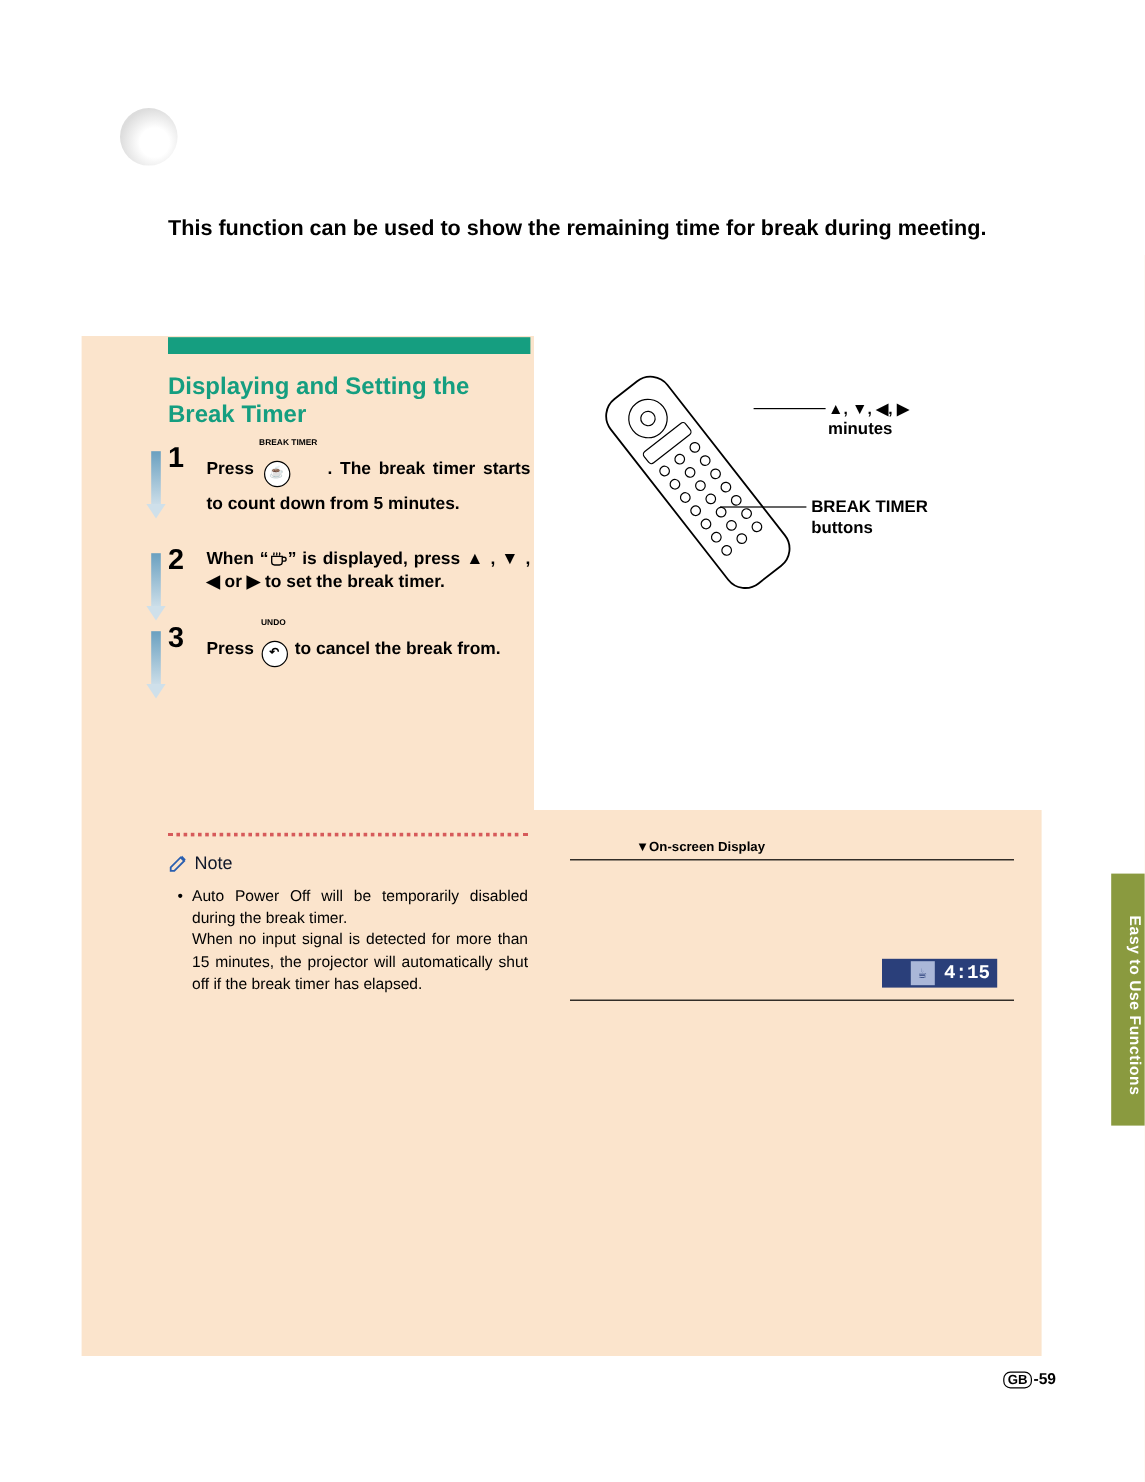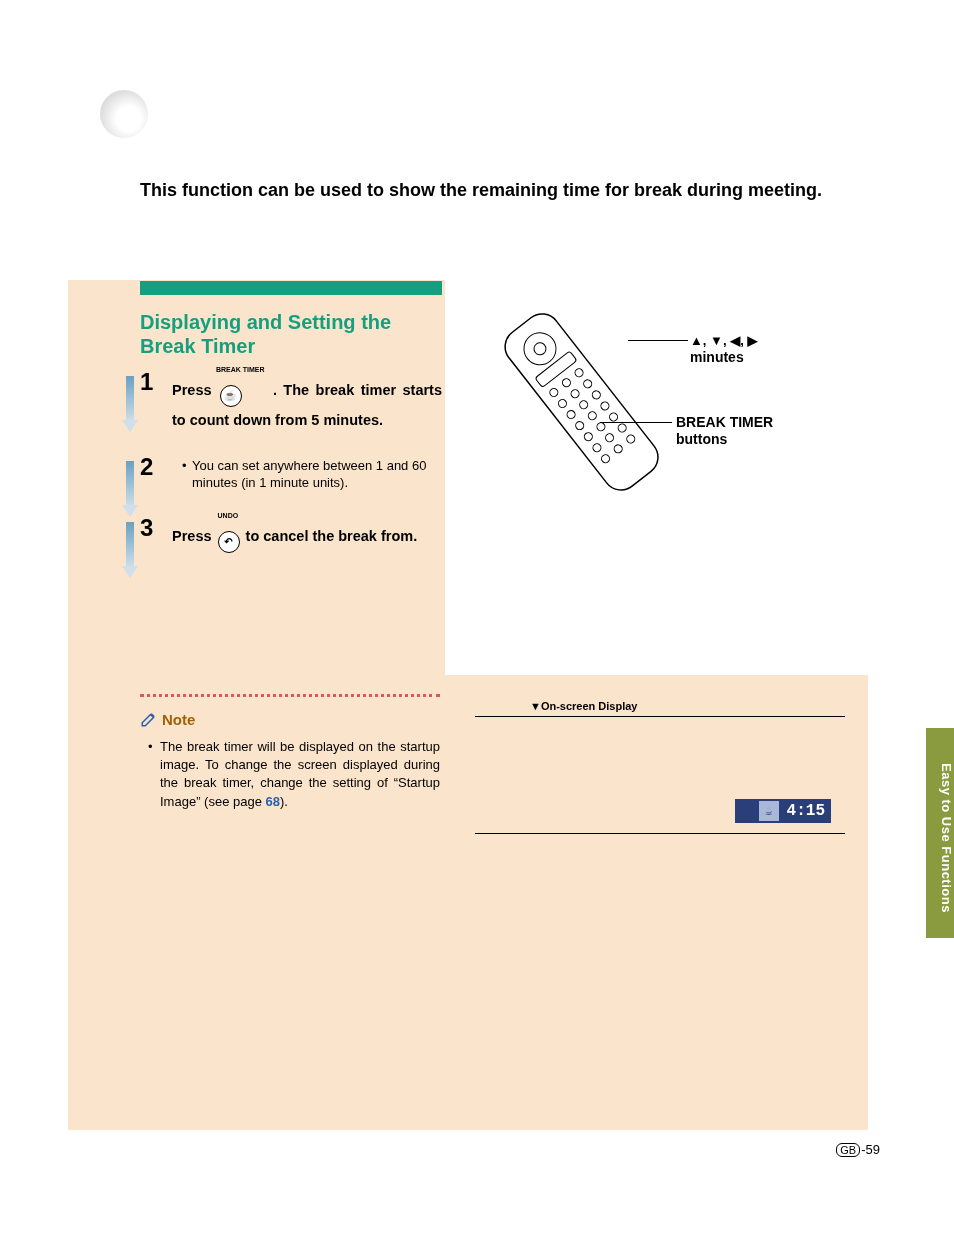--- a/index.html
+++ b/index.html
@@ -155,22 +155,22 @@
   .tri { font-family: Arial; }
   .dotted-divider {
     position: absolute;
     left: 140px; top: 694px;
     width: 300px;
     border-top: 3px dotted #d65a5a;
   }
   .note-heading {
     position: absolute;
     left: 140px; top: 710px;
-    color: #a16207;
-    font-weight: bold;
+    color: #0f172a;
+    font-weight: normal;
     font-size: 15px;
     display: flex;
     align-items: center;
     gap: 4px;
   }
   .note-heading svg { width:18px; height:18px; }
   .note-list {
     position: absolute;
     left: 148px; top: 738px;
     width: 292px;
@@ -251,21 +251,21 @@
     font-weight: bold;
     writing-mode: vertical-rl;
     text-align: center;
     padding-top: 10px;
     letter-spacing: 0.5px;
   }
   .page-num {
     position: absolute;
     right: 74px; bottom: 78px;
     font-size: 13px;
-    font-weight: normal;
+    font-weight: bold;
   }
   .page-num .gb {
     display:inline-block;
     border:1px solid #000;
     border-radius:6px;
     padding:0 3px;
     font-size:11px;
     margin-right:1px;
   }
   .coffee-inline {
@@ -298,22 +298,28 @@
         <span class="icon-label">BREAK TIMER</span><br>
         <span class="inline-icon" data-glyph="☕" style="margin-top:-12px;"></span>
       </span>
       <span> . The break timer starts to count down from 5 minutes.</span>
     </div>
   </div>
 
   <div class="step">
     <div class="step-arrow" style="height:100px;"></div>
     <div class="step-num">2</div>
+    <div class="step-body">
+      <span>When “</span><svg class="coffee-inline" viewBox="0 0 20 16">
+          <path d="M3 5 h11 v6 a3 3 0 0 1 -3 3 h-5 a3 3 0 0 1 -3 -3 z M14 6 h2 a2 2 0 0 1 0 4 h-2 M5 1 q1 1 0 3 M8 1 q1 1 0 3 M11 1 q1 1 0 3" fill="none" stroke="#000" stroke-width="1.4"></path>
+        </svg><span>” is displayed, press </span>
+      <span class="tri">▲ , ▼ , ◀ or ▶</span>
+      <span> to set the break timer.</span>
+    </div>
     <ul class="step-sub">
-      <li>You can set anywhere between 1 and 60 minutes (in 1 minute units).</li>
     </ul>
   </div>
 
   <div class="step">
     <div class="step-arrow"></div>
     <div class="step-num">3</div>
     <div class="step-body">
       <span>Press </span>
       <span style="position:relative;display:inline-block;vertical-align:middle;">
         <span class="icon-label" style="left:2px;">UNDO</span><br>
@@ -328,23 +334,22 @@
 <div class="dotted-divider"></div>
 
 <div class="note-heading">
   <svg viewBox="0 0 24 24">
       <path d="M3 17 L14 6 l4 4 L7 21 H3 z M15 5 l4 4" fill="none" stroke="#2a5fb0" stroke-width="2"></path>
     </svg>
   <span>Note</span>
 </div>
 
 <ul class="note-list">
-  <li>
-    <span>The break timer will be displayed on the startup image. To change the screen displayed during the break timer, change the setting of “Startup Image” (see page </span><span class="page-ref">68</span><span>).</span>
-  </li>
+  <li><span style="white-space:pre-line;">Auto Power Off will be temporarily disabled during the break timer.
+When no input signal is detected for more than 15 minutes, the projector will automatically shut off if the break timer has elapsed.</span></li>
 </ul>
 
 <div class="remote-fig">
   <svg class="remote-svg" viewBox="0 0 200 200">
     <g transform="rotate(-38 100 100)">
       <rect x="70" y="5" width="60" height="195" rx="18" fill="#fff" stroke="#000" stroke-width="1.5"></rect>
       <circle cx="100" cy="35" r="16" fill="none" stroke="#000"></circle>
       <circle cx="100" cy="35" r="6" fill="none" stroke="#000"></circle>
       <rect x="78" y="55" width="44" height="12" rx="3" fill="none" stroke="#000"></rect>
       <g fill="none" stroke="#000">

